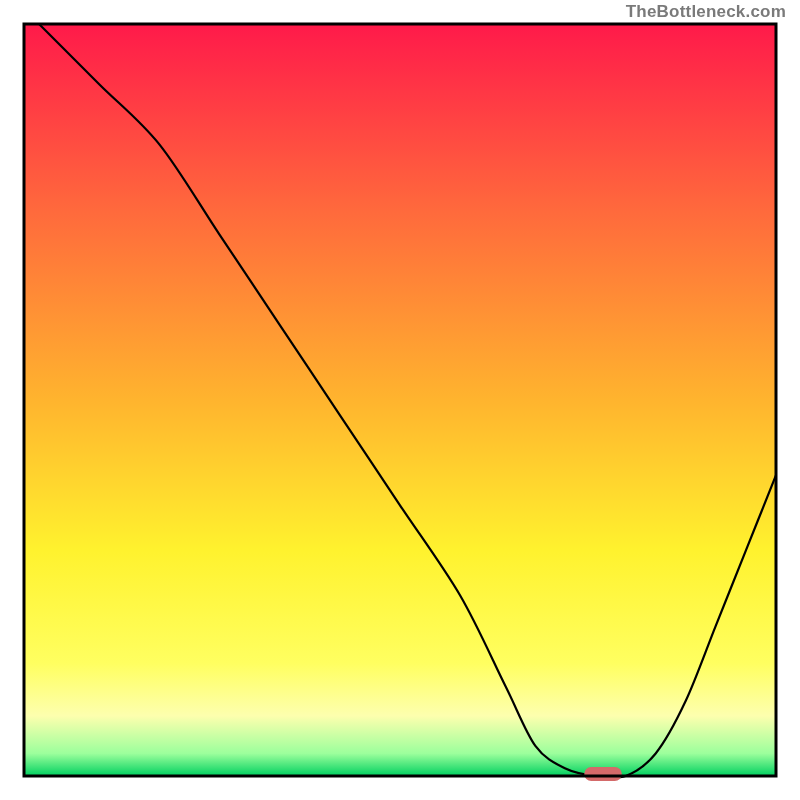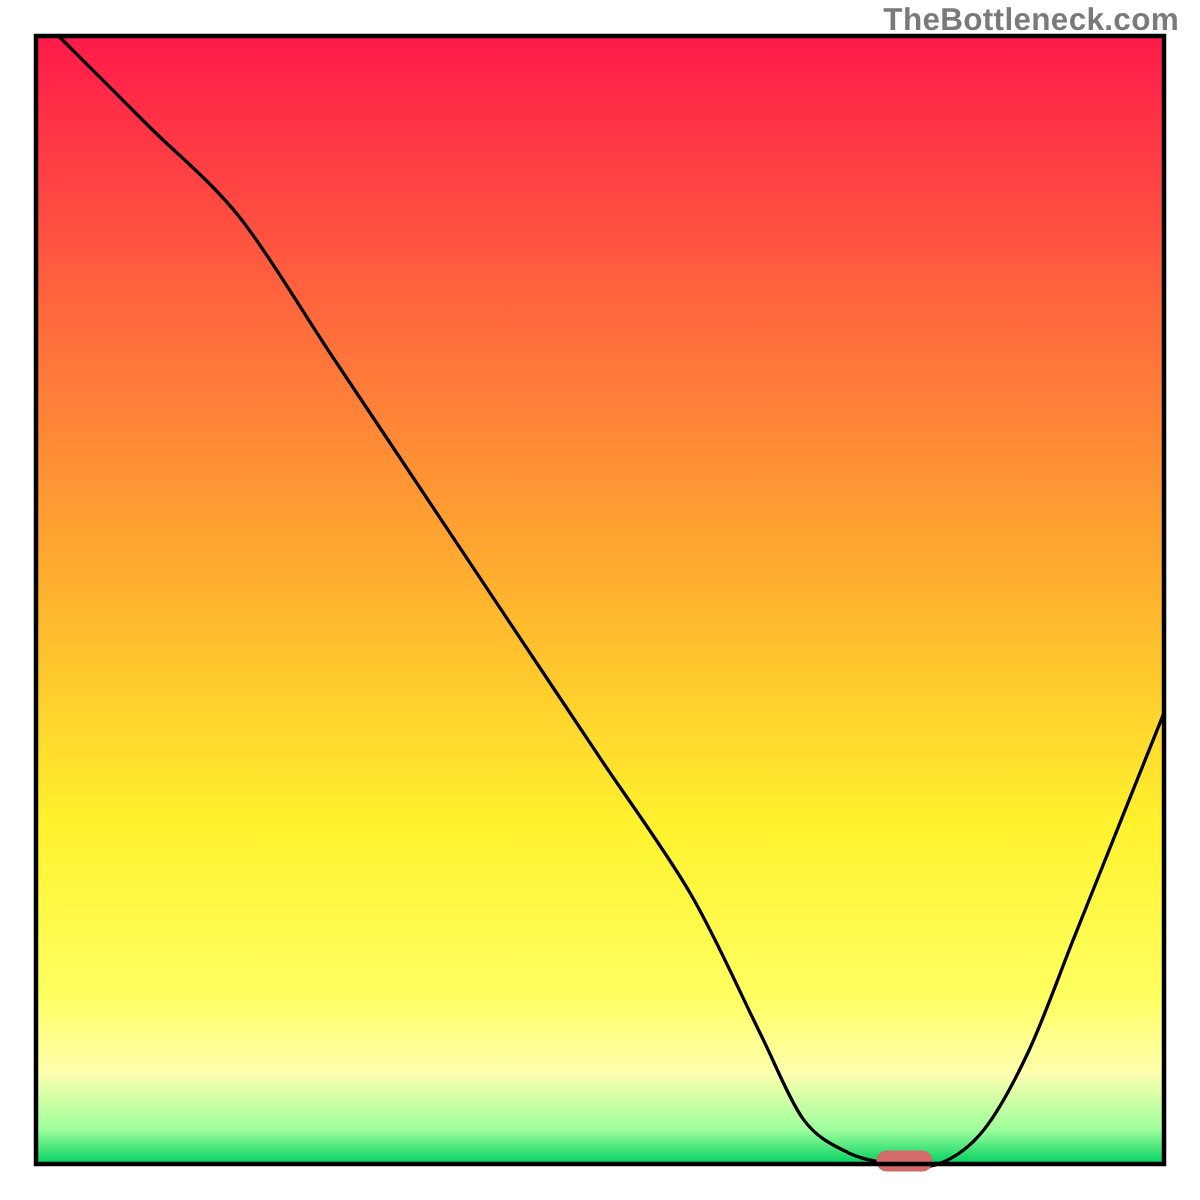--- a/index.html
+++ b/index.html
@@ -12,21 +12,21 @@
   }
   .container {
     position: relative;
     width: 800px;
     height: 800px;
   }
   .watermark {
     position: absolute;
     top: 2px;
     right: 14px;
-    font-size: 21px;
+    font-size: 17px;
     font-weight: bold;
     color: #7a7a7a;
     letter-spacing: 0.2px;
     z-index: 10;
   }
   svg {
     position: absolute;
     top: 0;
     left: 0;
   }

